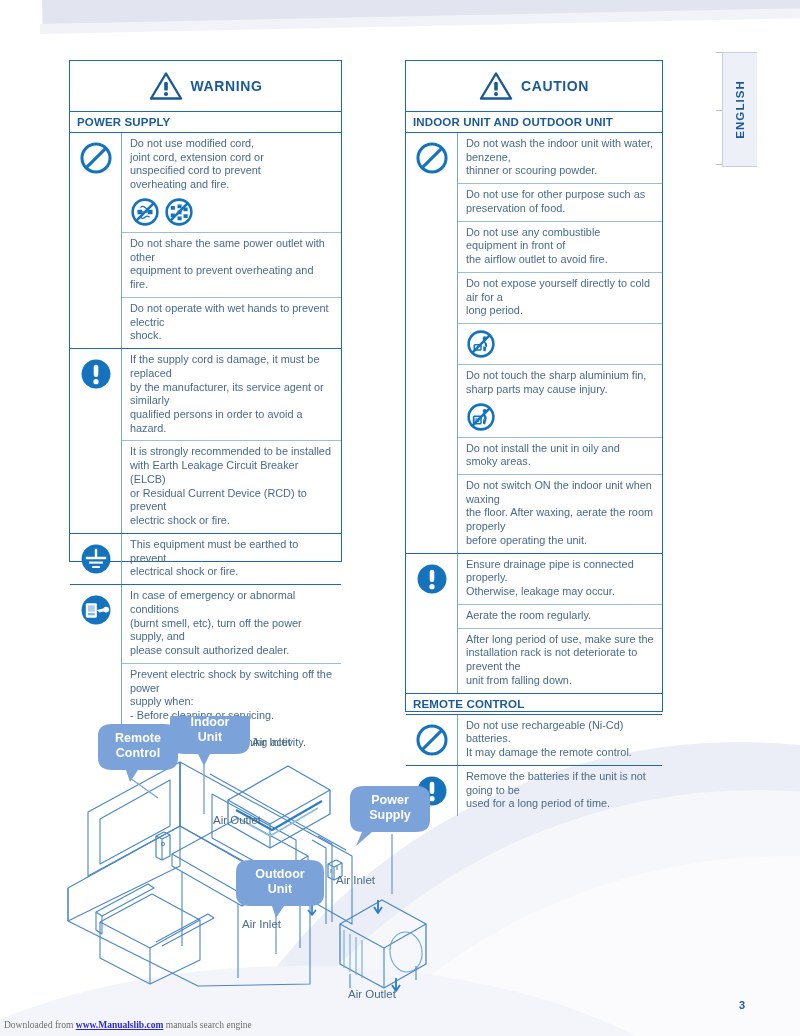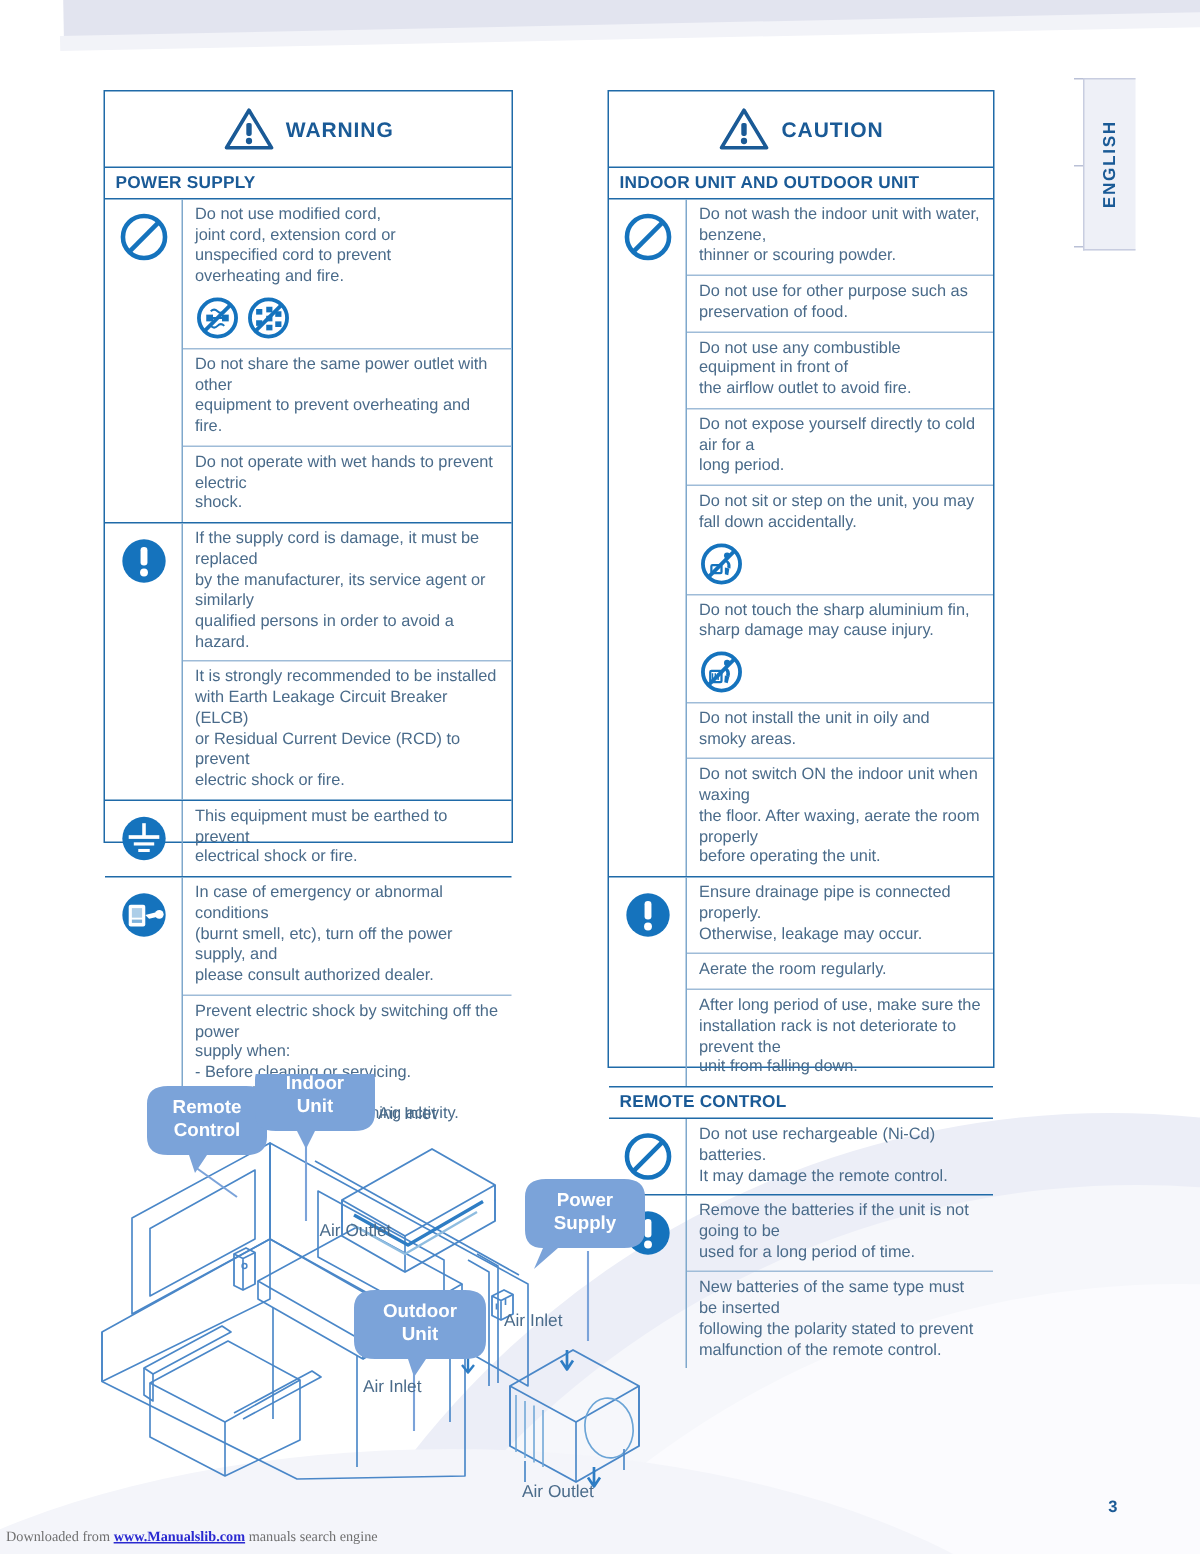--- a/index.html
+++ b/index.html
@@ -285,36 +285,34 @@
           </div>
           <div class="row">
             <span class="txt">Do not use any combustible equipment in front of
 the airflow outlet to avoid fire.</span>
           </div>
           <div class="row">
             <span class="txt">Do not expose yourself directly to cold air for a
 long period.</span>
           </div>
           <div class="row">
-            <span class="txt">Do not sit or step on the unit, you may
-fall down accidentally.</span>
             <span class="rowicons">
               <svg class="ico" width="30" height="30" viewBox="0 0 40 40">
                 <circle cx="20" cy="20" r="16.5" fill="none" stroke="#1573bd" stroke-width="3.4"></circle>
                 <circle cx="25" cy="12.5" r="2.8" fill="#1573bd"></circle>
                 <path d="M24 16 q5 2 4 8 l-3 -1 q1 -4 -2 -5 Z" fill="#1573bd"></path>
                 <path d="M23 23 l4 1 l-1 6 l-3 -1 Z" fill="#1573bd"></path>
                 <rect x="11" y="21" width="9" height="7" rx="1" fill="none" stroke="#1573bd" stroke-width="2"></rect>
                 <line x1="8.6" y1="31.4" x2="31.4" y2="8.6" stroke="#1573bd" stroke-width="3.4"></line>
               </svg>
             </span>
           </div>
           <div class="row">
             <span class="txt">Do not touch the sharp aluminium fin,
-sharp damage may cause injury.</span>
+sharp parts may cause injury.</span>
             <span class="rowicons">
               <svg class="ico" width="30" height="30" viewBox="0 0 40 40">
                 <circle cx="20" cy="20" r="16.5" fill="none" stroke="#1573bd" stroke-width="3.4"></circle>
                 <circle cx="25" cy="12" r="2.8" fill="#1573bd"></circle>
                 <path d="M24 15.5 q5 3 3 9 l-3 -1.5 q1 -3.5 -1.5 -5 Z" fill="#1573bd"></path>
                 <path d="M23 23 l4 1 l-1.5 6 l-3 -1 Z" fill="#1573bd"></path>
                 <rect x="10" y="19" width="10" height="10" rx="1" fill="none" stroke="#1573bd" stroke-width="2"></rect>
                 <path d="M12 21 v6 M14.5 21 v6 M17 21 v6" stroke="#1573bd" stroke-width="1.3"></path>
                 <line x1="8.6" y1="31.4" x2="31.4" y2="8.6" stroke="#1573bd" stroke-width="3.4"></line>
               </svg>
@@ -373,25 +371,20 @@
           <svg class="ico" width="34" height="34" viewBox="0 0 40 40">
             <circle cx="20" cy="20" r="17" fill="#1573bd"></circle>
             <rect x="17.3" y="9" width="5.4" height="14.5" rx="2.6" fill="#fff"></rect>
             <circle cx="20" cy="29" r="3.1" fill="#fff"></circle>
           </svg>
         </div>
         <div class="grp-rows">
           <div class="row">
             <span class="txt">Remove the batteries if the unit is not going to be
 used for a long period of time.</span>
-          </div>
-          <div class="row">
-            <span class="txt">New batteries of the same type must be inserted
-following the polarity stated to prevent
-malfunction of the remote control.</span>
           </div>
         </div>
       </div>
     </div>
 </div>
 
 <div id="diagram">
 <svg width="420" height="290" viewBox="0 0 420 290">
   <g fill="none" stroke="#4a87c8" stroke-width="1.1" stroke-linejoin="round">
 

